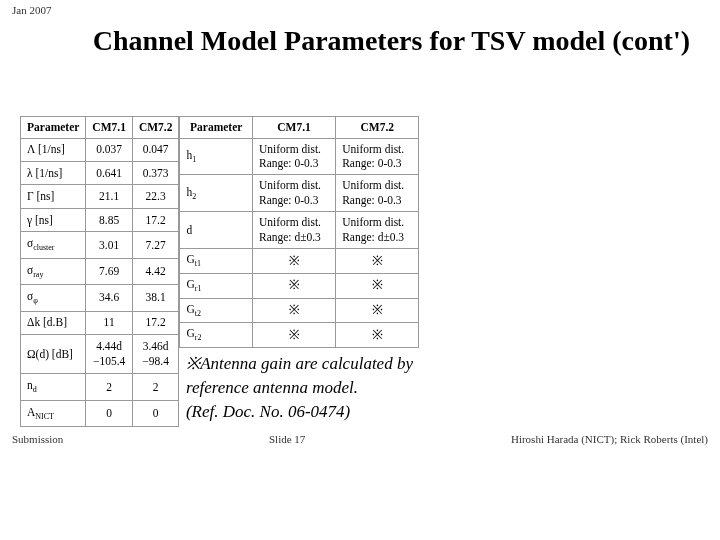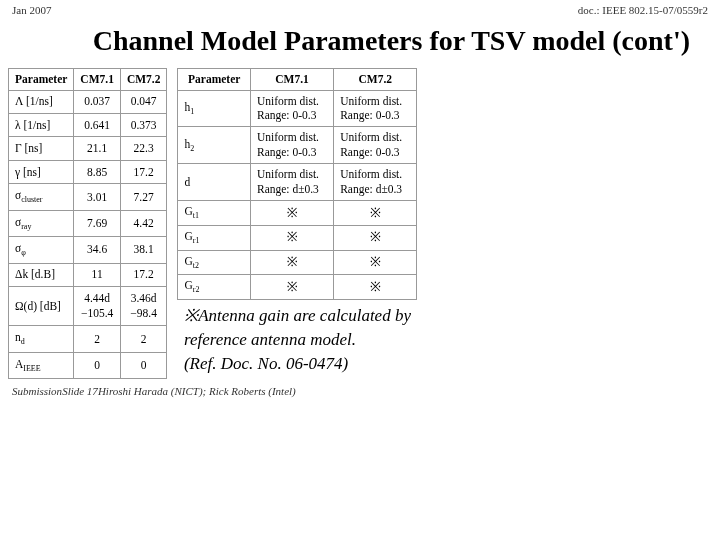--- a/index.html
+++ b/index.html
@@ -22,22 +22,22 @@
     .page-title {
       font-size: 28px;
       font-weight: bold;
       padding: 4px 30px 10px 30px;
       color: #000;
       line-height: 1.2;
       text-align: right;
     }
     .tables-container {
       display: flex;
-      gap: 10px;
-      padding: 0 8px;
+      padding: 0 20px;
+      margin-top: 48px;
     }
     table {
       border-collapse: collapse;
       font-size: 11.5px;
     }
     th, td {
       border: 1px solid #999;
       padding: 3px 6px;
       text-align: center;
       vertical-align: middle;
@@ -57,36 +57,35 @@
       font-size: 17px;
       font-style: italic;
       padding: 4px 6px;
       text-align: left;
       border: none;
       vertical-align: top;
       line-height: 1.4;
     }
     .footer-bar {
       display: flex;
+      justify-content: space-between;
       padding: 6px 12px 0 12px;
       font-size: 11px;
       color: #333;
-      font-style: italic;
     }
     .cross-mark {
       font-size: 13px;
     }
     sub { font-size: 8px; }
   </style>
 </head>
 <body>
 
 <div class="header-bar">
   <span>Jan 2007</span>
-  <span>doc.: IEEE 802.15-07/0559r2</span>
 </div>
 
 <div class="page-title">Channel Model Parameters for TSV model (cont')</div>
 
 <div class="tables-container">
 
   <table>
     <thead>
       <tr>
         <th>Parameter</th>
@@ -139,21 +138,21 @@
         <td class="param-name">Ω(d) [dB]</td>
         <td>4.44d<br>−105.4</td>
         <td>3.46d<br>−98.4</td>
       </tr>
       <tr>
         <td class="param-name">n<sub>d</sub></td>
         <td>2</td>
         <td>2</td>
       </tr>
       <tr>
-        <td class="param-name">A<sub>IEEE</sub></td>
+        <td class="param-name">A<sub>NICT</sub></td>
         <td>0</td>
         <td>0</td>
       </tr>
     </tbody>
   </table>
 
   <table>
     <thead>
       <tr>
         <th>Parameter</th>

